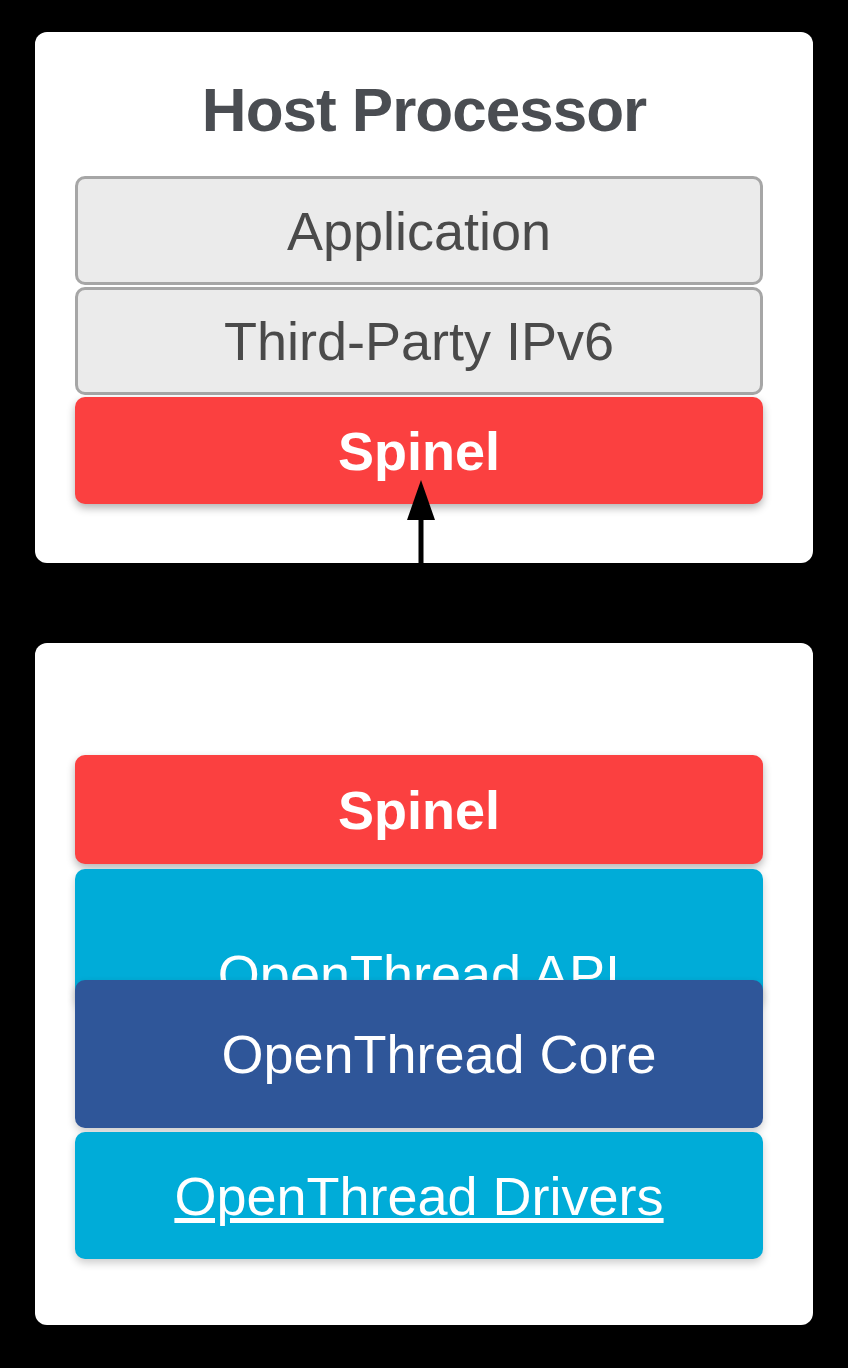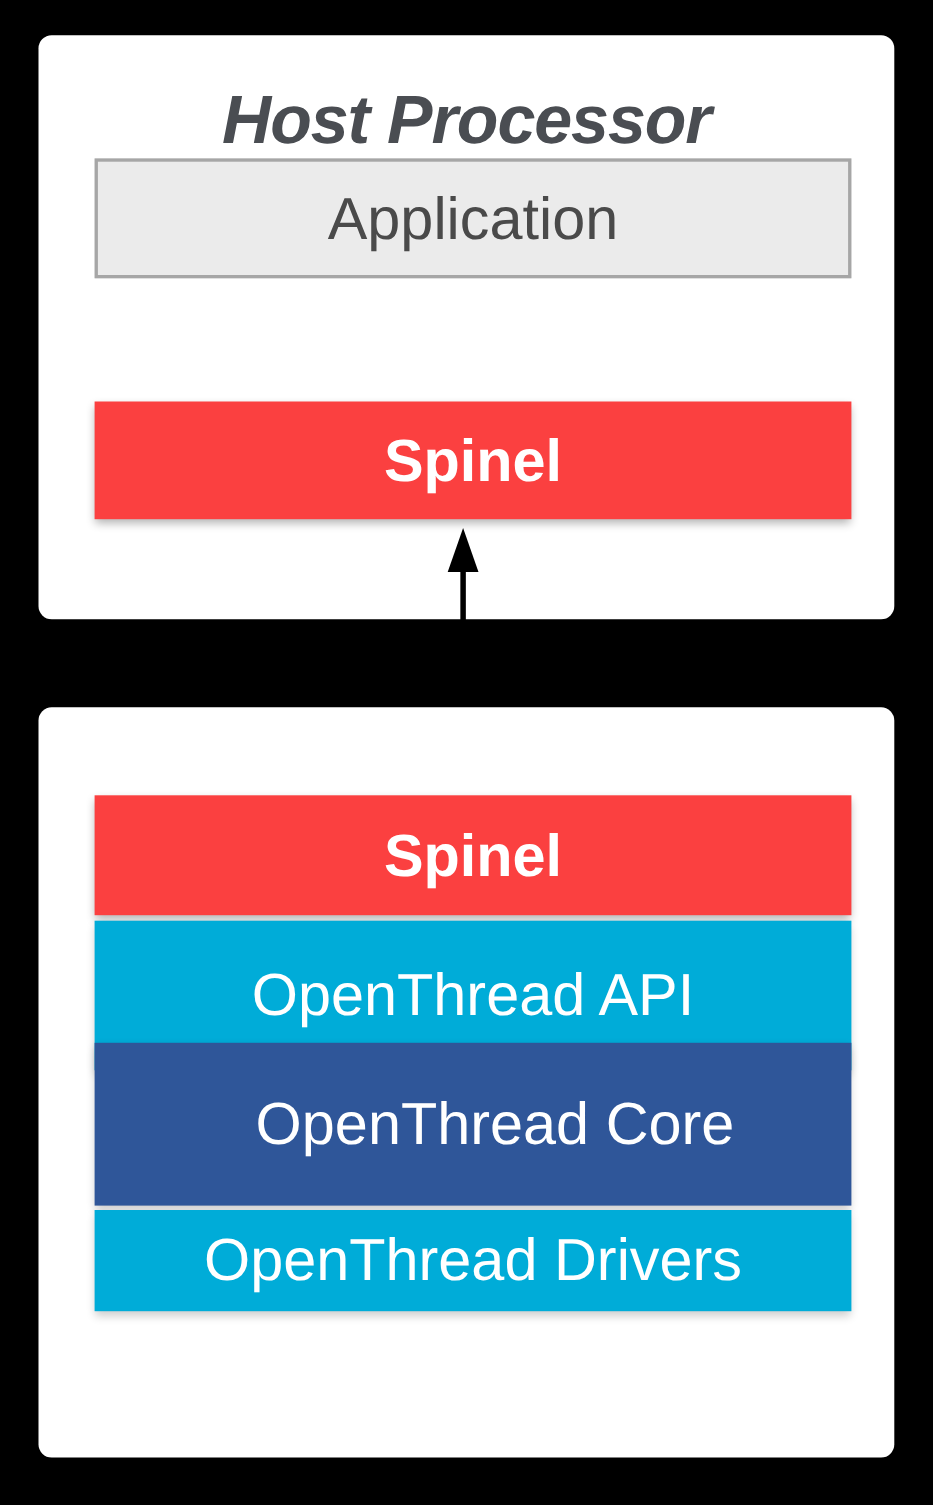--- a/index.html
+++ b/index.html
@@ -33,34 +33,35 @@
     position: absolute;
     left: 0;
     width: 100%;
     margin: 0;
     text-align: center;
     font-size: 62px;
     font-weight: 700;
     letter-spacing: -1px;
     color: var(--title-text, #4a4d52);
   }
-  .card.host .card-title { top: 42px; font-style: italic; }
+  .card.host .card-title { top: 42px; }
   .card.soc  .card-title { top: 584px; }
 
   .layer {
     position: absolute;
-    left: 51px;
+    left: 40px;
     width: 688px;
     box-sizing: border-box;
-    border-radius: 0;
+    border-radius: 10px;
     display: flex;
     align-items: center;
     justify-content: center;
     font-size: 54px;
     font-weight: 400;
+    margin-top: 32px;
   }
   .layer.gray {
     background: var(--gray-fill, #ebebeb);
     border: 3px solid var(--gray-border, #a6a6a6);
     color: var(--gray-text, #4a4a4a);
   }
   .layer.red {
     background: var(--red, #fb4040);
     color: var(--white-text, #ffffff);
     box-shadow: 0 4px 8px rgba(0,0,0,0.30);
@@ -77,23 +78,23 @@
     box-shadow: 0 4px 8px rgba(0,0,0,0.20);
   }
 
   
   .layer.l-app    { top: 112px; height: 109px; }
   .layer.l-ipv6   { top: 223px; height: 108px; }
   .layer.l-spinel-host { top: 333px; height: 107px; }
 
   
   .layer.l-spinel-soc { top: 80px;  height: 109px; }
-  .layer.l-api    { top: 194px; height: 136px; }
+  .layer.l-api    { top: 194px; height: 136px; align-items: flex-end; }
   .layer.l-core   { top: 305px; height: 148px; padding-left: 40px; }
-  .layer.l-drivers{ top: 457px; height: 92px; }
+  .layer.l-drivers{ top: 457px; height: 127px; text-decoration: underline; }
 
   .connector {
     position: absolute;
     left: 399px;
     top: 474px;
     width: 44px;
     height: 252px;
   }
 </style>
 </head>
@@ -101,20 +102,23 @@
 
 <div class="stage">
 
   <div class="card host">
     <h1 class="card-title">Host Processor</h1>
 
     <div class="layer gray l-app">
       <span>Application</span>
     </div>
 
+    <div class="layer gray l-ipv6">
+      <span>Third-Party IPv6</span>
+    </div>
 
     <div class="layer red l-spinel-host">
       <span>Spinel</span>
     </div>
   </div>
 
   <svg class="connector" viewBox="0 0 44 252" aria-hidden="true">
     <line x1="22" y1="34" x2="22" y2="218" stroke="#000000" stroke-width="5"></line>
     <polygon points="22,6 36,46 8,46" fill="#000000"></polygon>
     <polygon points="22,246 36,206 8,206" fill="#000000"></polygon>

